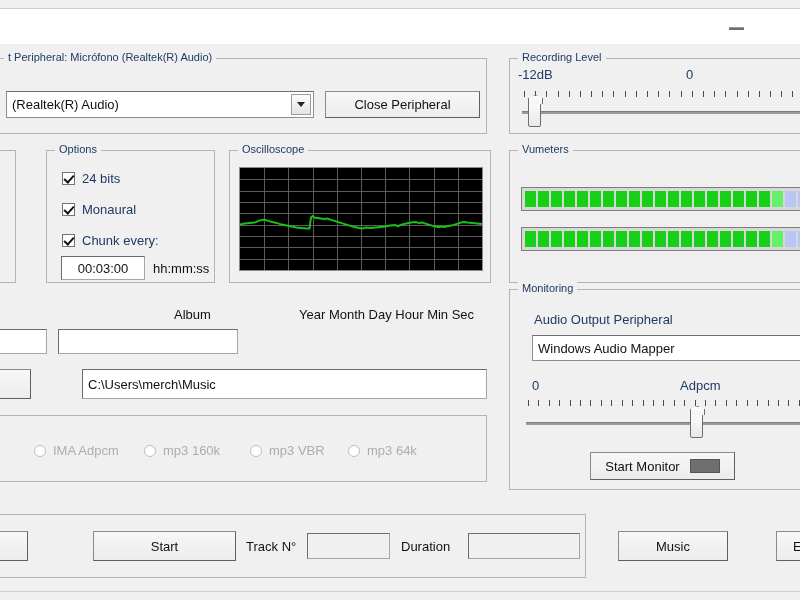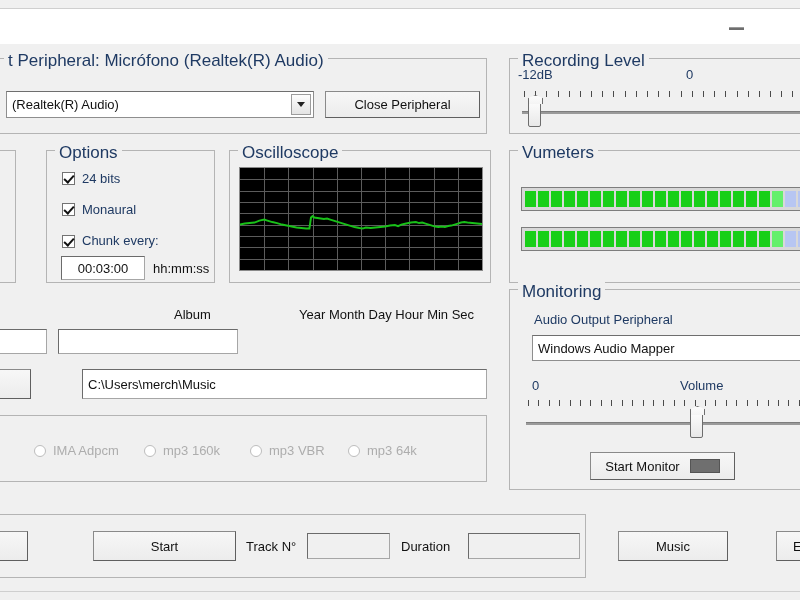--- a/index.html
+++ b/index.html
@@ -54,21 +54,21 @@
   .grp {
     position: absolute;
     border: 1px solid #b4b4b4;
     background: transparent;
   }
   .grp > .grp-title {
     position: absolute;
     top: -8px; left: 8px;
     padding: 0 4px;
     background: #f0f0f0;
-    font-size: 17px;
+    font-size: 11px;
     color: #1f3a63;
     white-space: nowrap;
   }
 
   
   .combo {
     position: absolute;
     background: #ffffff;
     border: 1px solid #8e8e8e;
     border-top-color: #6e6e6e;
@@ -282,21 +282,21 @@
       <div class="chk" style="left:15px; top:20px;">
         <span class="box on"></span>
         <span class="t">24 bits</span>
       </div>
 
       <div class="chk" style="left:15px; top:51px;">
         <span class="box on"></span>
         <span class="t">Monaural</span>
       </div>
 
-      <div class="chk" style="left:15px; top:82px;align-items:flex-end;">
+      <div class="chk" style="left:15px; top:82px;">
         <span class="box on"></span>
         <span class="t">Chunk every:</span>
       </div>
 
       <div class="tfield" style="left:14px; top:105px; width:84px; height:24px; justify-content:center; padding-left:0;">00:03:00</div>
       <div class="lbl dark" style="left:106px; top:110px;">hh:mm:ss</div>
     </div>
 
     <div class="grp" style="left:288px; top:106px; width:262px; height:133px;">
       <div class="grp-title">Oscilloscope</div>
@@ -417,21 +417,21 @@
     <div class="grp" style="left:568px; top:245px; width:330px; height:201px;">
       <div class="grp-title">Monitoring</div>
 
       <div class="lbl" style="left:24px; top:22px;">Audio Output Peripheral</div>
 
       <div class="combo" style="left:22px; top:45px; width:300px; height:26px;">
         <span>Windows Audio Mapper</span>
       </div>
 
       <div class="lbl" style="left:22px; top:88px;">0</div>
-      <div class="lbl" style="left:170px; top:88px;">Volume</div>
+      <div class="lbl" style="left:170px; top:88px;">Adpcm</div>
 
       <div class="slider" id="vol-slider" style="left:16px; top:110px; width:306px; height:36px;">
         <div class="ticks">
             <i style="left: 2px;"></i>
             <i style="left: 12px;"></i>
             <i style="left: 23px;"></i>
             <i style="left: 33px;"></i>
             <i style="left: 44px;"></i>
             <i style="left: 54px;"></i>
             <i style="left: 64px;"></i>

